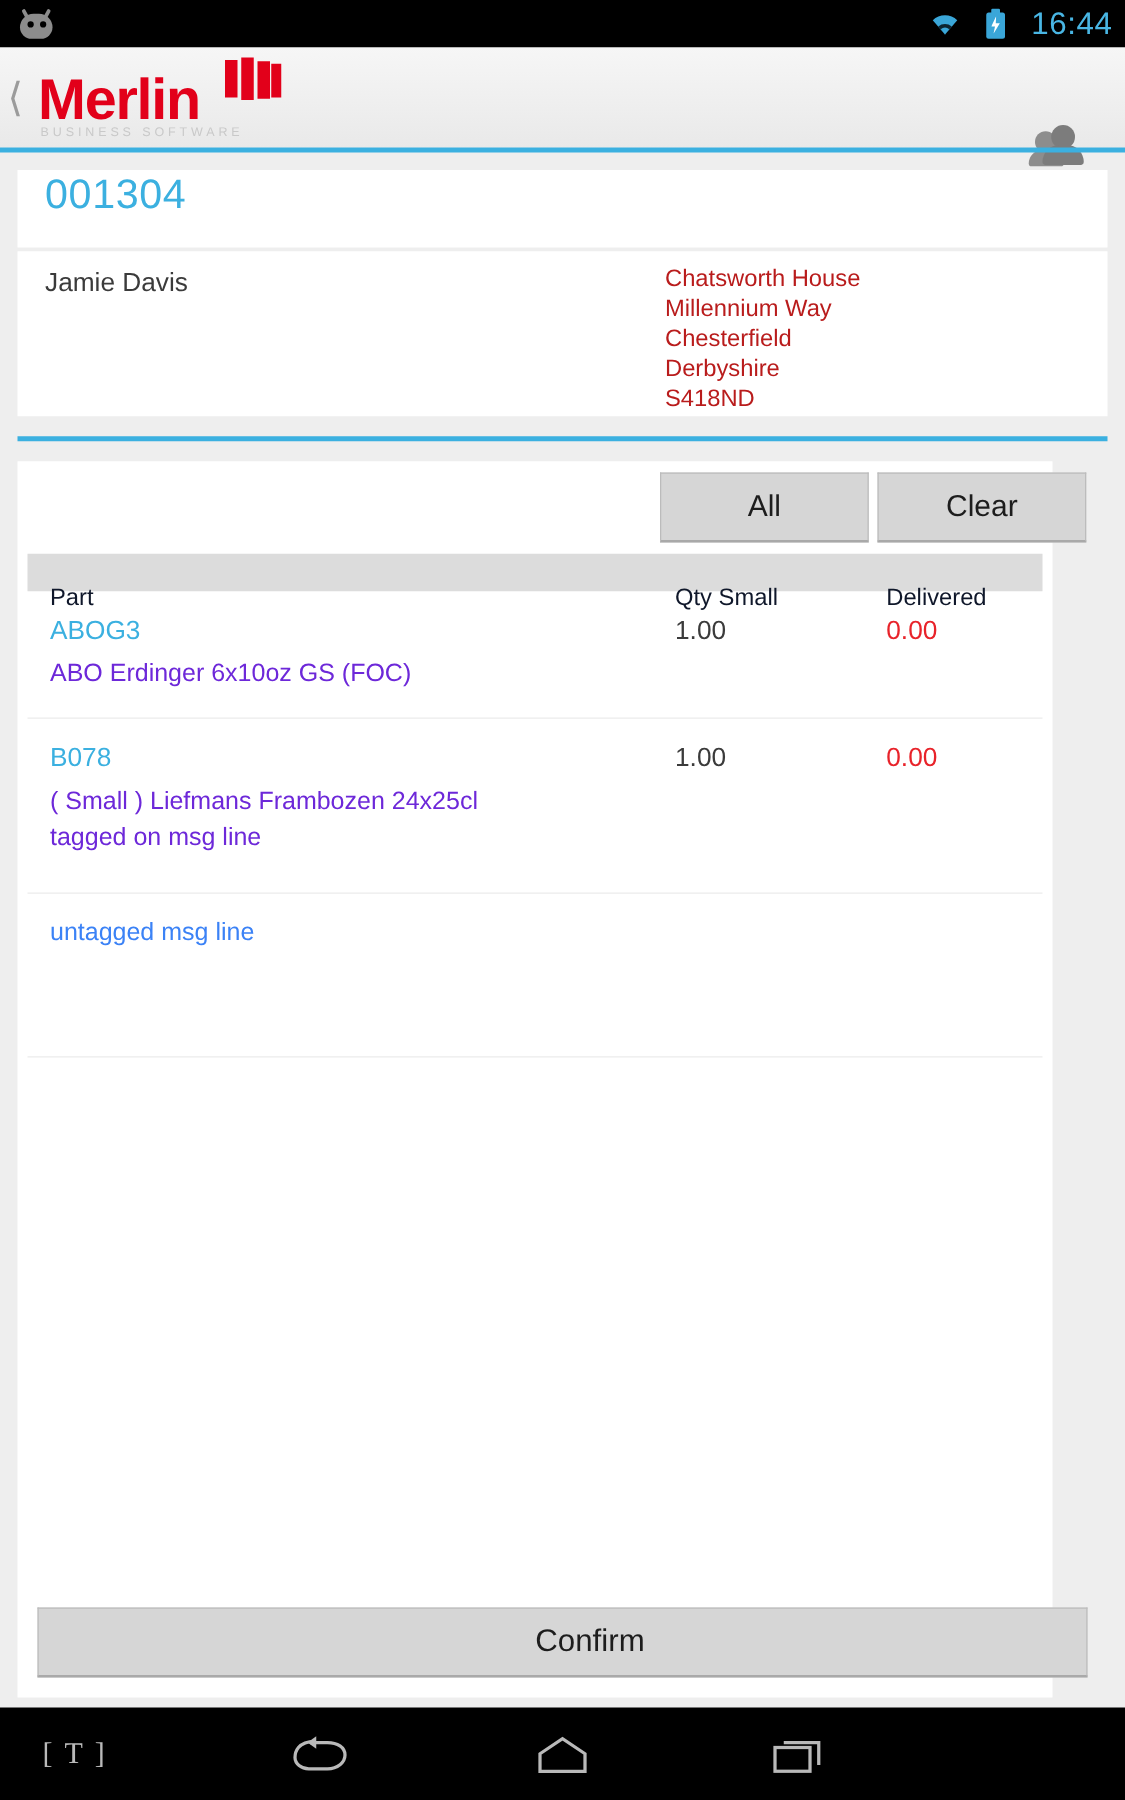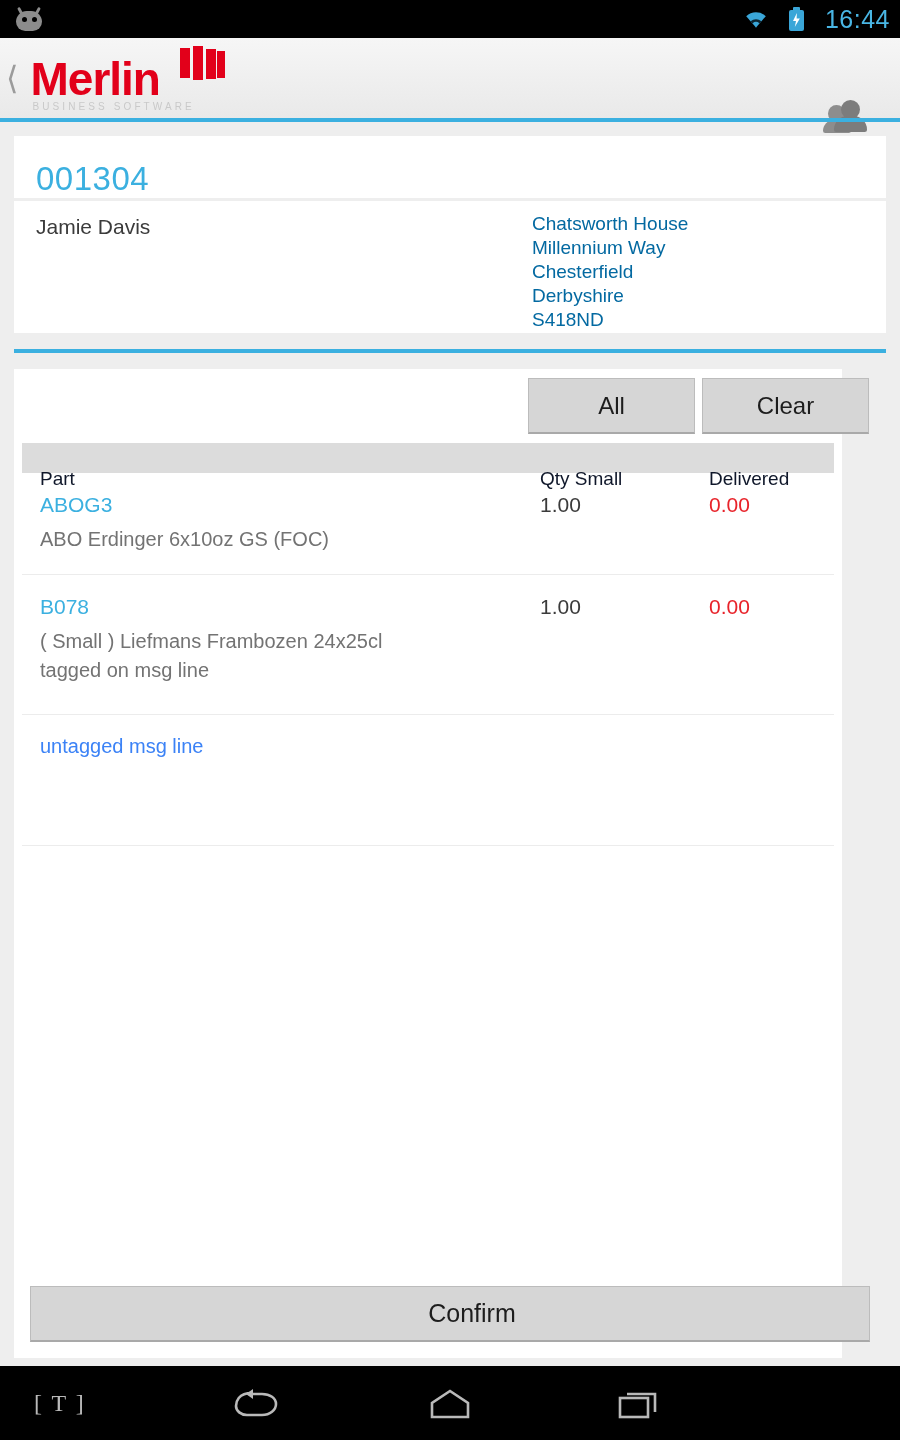--- a/index.html
+++ b/index.html
@@ -98,34 +98,34 @@
   .people-icon .head2 { left:0px; top:9px; width:17px; height:17px; border-radius:50%; background:#8d8d8d; }
   .people-icon .body2 { left:-5px; top:24px; width:28px; height:13px; border-radius:14px 14px 3px 3px; background:#8d8d8d; }
 
   .teal-rule-top {
     position:absolute; left:0; top:118px; width:900px; height:4px; background:#3bb0e0;
   }
 
   
   .order-card {
     position:absolute; left:14px; top:136px; width:872px; height:62px;
-    background:#ffffff; display:flex; align-items:flex-end;
+    background:#ffffff; display:flex; align-items:flex-start;
   }
   .order-number {
     margin-left:22px; color:#3bb0e0; font-size:33px; letter-spacing:0.5px;
   }
   .customer-card {
     position:absolute; left:14px; top:201px; width:872px; height:132px;
     background:#ffffff;
   }
   .customer-name {
     position:absolute; left:22px; top:14px; color:#3b3b3b; font-size:21px;
   }
   .address {
-    position:absolute; left:518px; top:11px; color:#0369a1; font-size:19px; line-height:24px;
+    position:absolute; left:518px; top:11px; color:#b91c1c; font-size:19px; line-height:24px;
   }
   .teal-rule-mid {
     position:absolute; left:14px; top:349px; width:872px; height:4px; background:#3bb0e0;
   }
 
   
   .lines-panel {
     position:absolute; left:14px; top:369px; width:828px; height:989px;
     background:#ffffff;
   }
@@ -152,21 +152,21 @@
 
   .rows { position:relative; }
   .row { position:relative; border-bottom:1px solid #ececec; margin:0 8px; }
   .row-a { height:102px; }
   .row-b { height:140px; }
   .row-c { height:131px; }
   .row-code {
     position:absolute; left:18px; top:20px; color:#3bb0e0; font-size:21px;
   }
   .row-desc {
-    position:absolute; left:18px; top:52px; color:#737373; font-size:20px; line-height:29px;
+    position:absolute; left:18px; top:52px; color:#6d28d9; font-size:20px; line-height:29px;
   }
   .row-msg {
     position:absolute; left:18px; top:20px; color:#3b82f6; font-size:20px;
   }
   .row-qty {
     position:absolute; left:518px; top:20px; color:#3b3b3b; font-size:21px;
   }
   .row-del {
     position:absolute; left:687px; top:20px; color:#e8232a; font-size:21px;
   }

